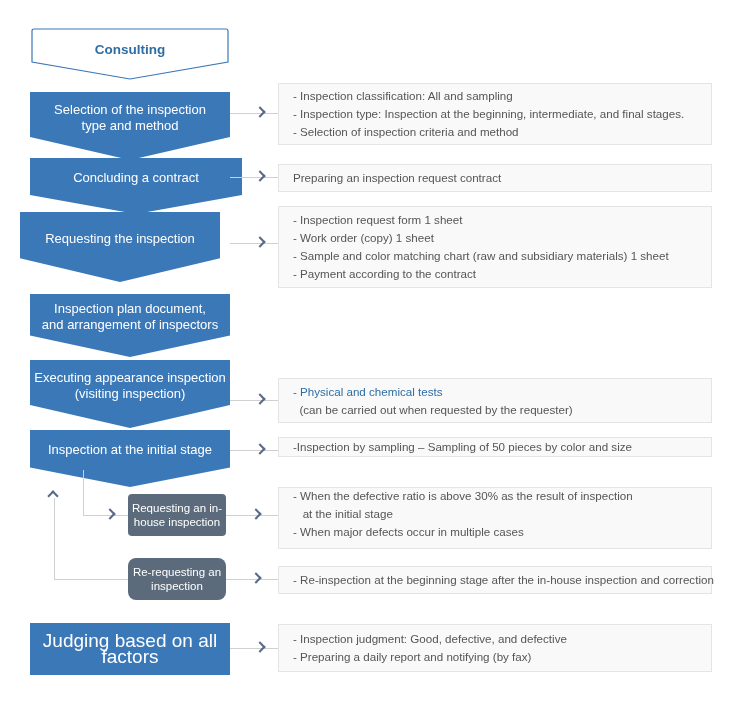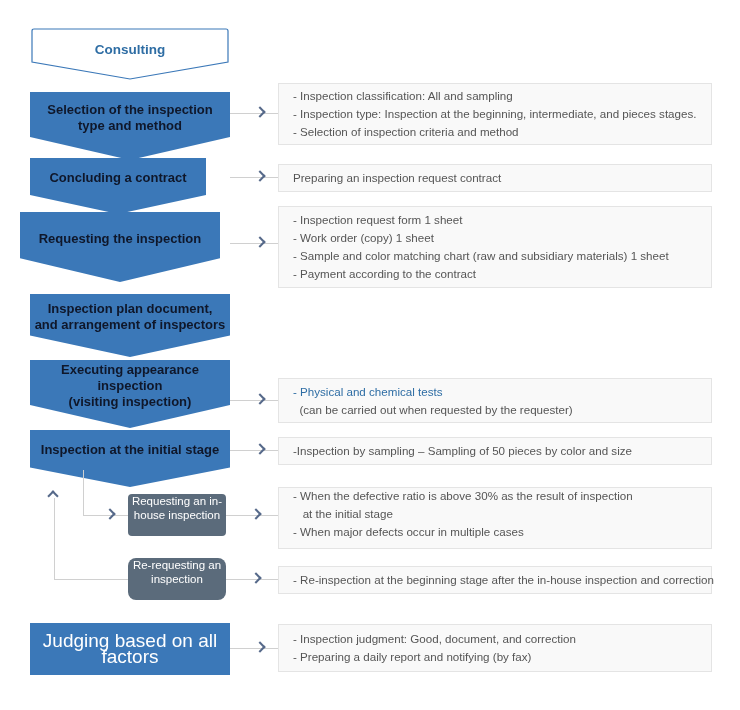--- a/index.html
+++ b/index.html
@@ -21,28 +21,27 @@
   }
 
   
   .chev {
     position: absolute;
     display: flex;
     align-items: center;
     justify-content: center;
     text-align: center;
     box-sizing: border-box;
-    color: #0f172a;
+    color: #ffffff;
     font-size: 13px;
     line-height: 16px;
     background: #3B78B8;
     -webkit-clip-path: polygon(0% 0%, 100% 0%, 100% 66%, 50% 100%, 0% 66%);
     clip-path: polygon(0% 0%, 100% 0%, 100% 66%, 50% 100%, 0% 66%);
     padding-bottom: 17px;
-    font-weight: bold;
   }
   .chev .lbl { display: block; }
 
   
   .chev-outline {
     position: absolute;
   }
   .chev-outline svg { display: block; }
   .chev-outline .otext {
     position: absolute;
@@ -65,21 +64,21 @@
     color: #ffffff;
     background: #3B78B8;
     font-size: 19px;
     line-height: 16px;
   }
 
   
   .gray-box {
     position: absolute;
     display: flex;
-    align-items: flex-start;
+    align-items: center;
     justify-content: center;
     text-align: center;
     box-sizing: border-box;
     color: #ffffff;
     background: #5B6B7B;
     border-radius: 4px;
     font-size: 11.5px;
     line-height: 14px;
   }
 
@@ -155,21 +154,21 @@
 
   <div class="chev" style="left:30px; top:92px; width:200px; height:68px;">
     <div>
       <span class="lbl">Selection of the inspection</span>
       <span class="lbl">type and method</span>
     </div>
   </div>
   <div class="hline" style="left:230px; top:113px; width:48px;"></div>
   <div class="arrow-right" style="left:256px; top:106px;"></div>
 
-  <div class="chev" style="left:30px; top:158px; width:176px; height:56px;">
+  <div class="chev" style="left:30px; top:158px; width:212px; height:56px;">
     <div>
       <span class="lbl">Concluding a contract</span>
     </div>
   </div>
   <div class="hline" style="left:230px; top:177px; width:48px;"></div>
   <div class="arrow-right" style="left:256px; top:170px;"></div>
 
   <div class="chev" style="left:20px; top:212px; width:200px; height:70px;">
     <div>
       <span class="lbl">Requesting the inspection</span>
@@ -231,52 +230,52 @@
   <div class="rect-box" style="left:30px; top:623px; width:200px; height:52px;">
     <div>
       <span class="lbl">Judging based on all factors</span>
     </div>
   </div>
   <div class="hline" style="left:230px; top:648px; width:48px;"></div>
   <div class="arrow-right" style="left:256px; top:641px;"></div>
 
   <div class="note" style="left:278px; top:83px; width:434px; height:62px;">
     <span class="ln">- Inspection classification: All and sampling</span>
-    <span class="ln">- Inspection type: Inspection at the beginning, intermediate, and pieces stages.</span>
+    <span class="ln">- Inspection type: Inspection at the beginning, intermediate, and final stages.</span>
     <span class="ln">- Selection of inspection criteria and method</span>
   </div>
 
   <div class="note" style="left:278px; top:164px; width:434px; height:28px;">
     <span class="ln">Preparing an inspection request contract</span>
   </div>
 
   <div class="note" style="left:278px; top:206px; width:434px; height:82px;">
     <span class="ln">- Inspection request form 1 sheet</span>
     <span class="ln">- Work order (copy) 1 sheet</span>
     <span class="ln">- Sample and color matching chart (raw and subsidiary materials) 1 sheet</span>
     <span class="ln">- Payment according to the contract</span>
   </div>
 
   <div class="note" style="left:278px; top:378px; width:434px; height:45px;">
     <span class="ln accent">- Physical and chemical tests</span>
     <span class="ln">  (can be carried out when requested by the requester)</span>
   </div>
 
-  <div class="note" style="left:278px; top:437px; width:434px; height:28px;">
+  <div class="note" style="left:278px; top:437px; width:434px; height:20px;">
     <span class="ln">-Inspection by sampling – Sampling of 50 pieces by color and size</span>
   </div>
 
   <div class="note" style="left:278px; top:487px; width:434px; height:62px;justify-content:flex-end;">
     <span class="ln">- When the defective ratio is above 30% as the result of inspection</span>
     <span class="ln">   at the initial stage</span>
     <span class="ln">- When major defects occur in multiple cases</span>
   </div>
 
   <div class="note" style="left:278px; top:566px; width:434px; height:28px;">
     <span class="ln">- Re-inspection at the beginning stage after the in-house inspection and correction</span>
   </div>
 
   <div class="note" style="left:278px; top:624px; width:434px; height:48px;">
-    <span class="ln">- Inspection judgment: Good, document, and correction</span>
+    <span class="ln">- Inspection judgment: Good, defective, and defective</span>
     <span class="ln">- Preparing a daily report and notifying (by fax)</span>
   </div>
 
 </div>
 
 </body></html>

